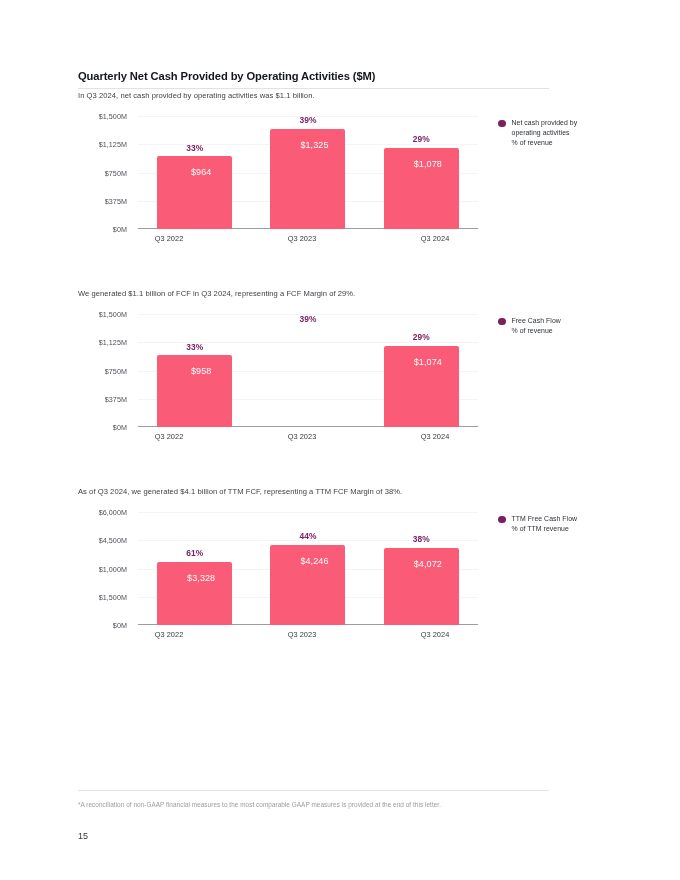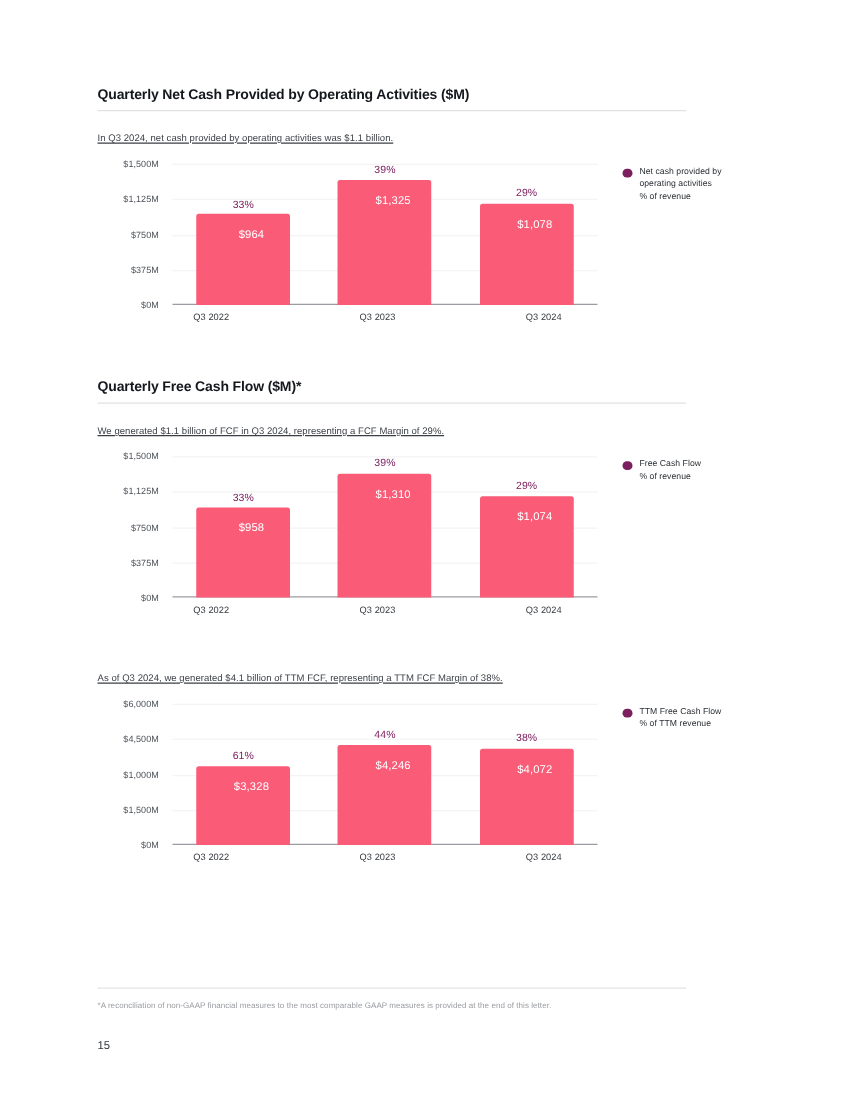--- a/index.html
+++ b/index.html
@@ -31,23 +31,22 @@
     font-weight: bold;
     letter-spacing: -0.1px;
     color: #14171c;
     padding-bottom: 6px;
     border-bottom: 1px solid #e2e2e4;
     white-space: nowrap;
   }
   .section-sub {
     font-size: 7.6px;
     color: #3b3f45;
-    margin-top: 17px;
-    letter-spacing: 0.05px;
-    text-decoration: underline;
+    margin-top: 2px;
+    letter-spacing: 0.05px;
   }
 
   
   .chart-wrap {
     position: relative;
     margin-top: 16px;
     height: 135px;
   }
   .plot {
     position: absolute;
@@ -130,21 +129,21 @@
     letter-spacing: 0.1px;
     white-space: nowrap;
     padding-left: 13px;
   }
   .bar-pct {
     position: absolute;
     left: 0;
     right: 0;
     text-align: center;
     font-size: 8.4px;
-    font-weight: normal;
+    font-weight: bold;
     color: #7d2060;
     letter-spacing: 0.1px;
     white-space: nowrap;
   }
   .x-labels {
     position: absolute;
     left: 48px;
     right: 0;
     top: 118px;
     display: flex;
@@ -260,21 +259,20 @@
         </div>
       </div>
       <div class="legend">
         <span class="legend-dot"></span>
         <span class="legend-text"><span>Net cash provided by</span><br><span>operating activities</span><br><span>% of revenue</span></span>
       </div>
     </div>
   </div>
 
   <div class="section" style="margin-top:38px;">
-    <div class="section-title">Quarterly Free Cash Flow ($M)*</div>
     <div class="section-sub">We generated $1.1 billion of FCF in Q3 2024, representing a FCF Margin of 29%.</div>
     <div class="chart-wrap">
       <div class="plot">
         <div class="y-axis">
           <div class="y-tick" style="top:0%">$1,500M</div>
           <div class="y-tick" style="top:25%">$1,125M</div>
           <div class="y-tick" style="top:50%">$750M</div>
           <div class="y-tick" style="top:75%">$375M</div>
           <div class="y-tick" style="top:100%">$0M</div>
         </div>
@@ -287,23 +285,20 @@
         </div>
         <div class="bars">
           <div class="bar-slot">
             <div class="bar-pct" style="bottom:75.2px">33%</div>
             <div class="bar" style="height:72.2px">
               <span class="bar-value">$958</span>
             </div>
           </div>
           <div class="bar-slot">
             <div class="bar-pct" style="bottom:102.7px">39%</div>
-            <div class="bar" style="height:98.7px">
-              <span class="bar-value">$1,310</span>
-            </div>
           </div>
           <div class="bar-slot">
             <div class="bar-pct" style="bottom:84.9px">29%</div>
             <div class="bar" style="height:80.9px">
               <span class="bar-value">$1,074</span>
             </div>
           </div>
         </div>
         <div class="x-labels">
           <div class="x-label">Q3 2022</div>

